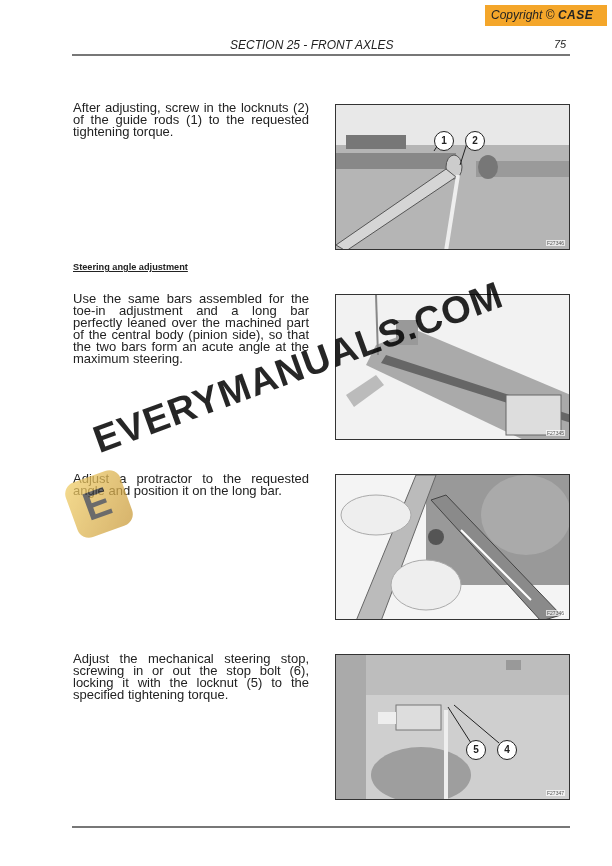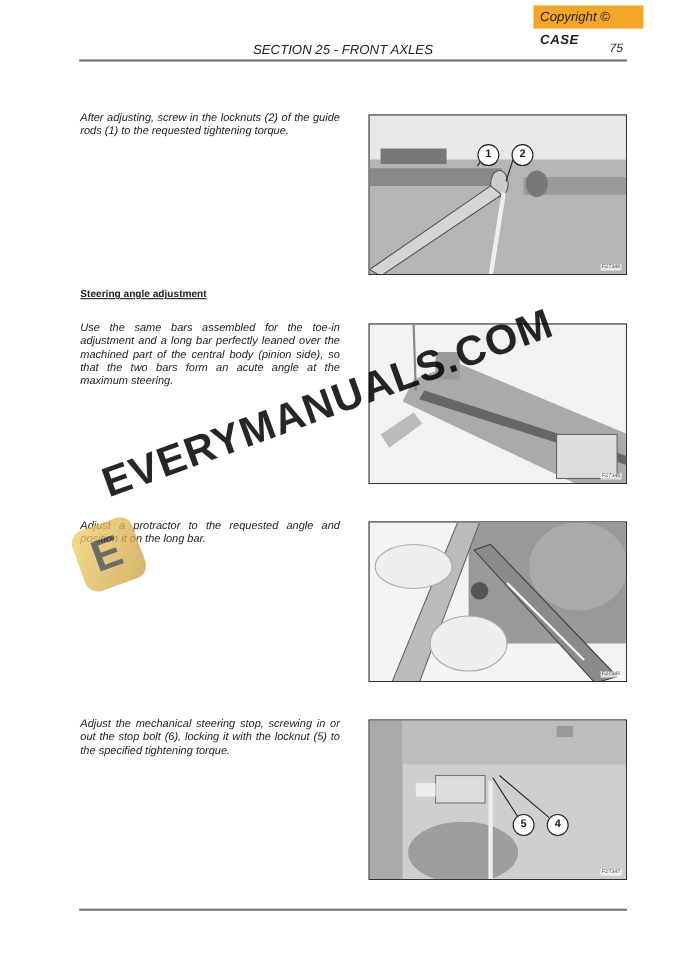--- a/index.html
+++ b/index.html
@@ -1,38 +1,38 @@
 <!DOCTYPE html>
 <html><head>
 <meta charset="utf-8">
 <style>
   html, body { margin: 0; padding: 0; }
   body {
     width: 612px; height: 866px; background: #ffffff; position: relative; overflow: hidden;
     font-family: "Liberation Sans", sans-serif; color: #222;
   }
   .copyright {
-    position: absolute; left: 485px; top: 5px; width: 100px; height: 21px;
+    position: absolute; left: 485px; top: 5px; width: 122px; height: 21px;
     background: #f4a62a; color: #222; font-size: 12px; line-height: 21px;
     font-style: italic; box-sizing: border-box; padding-left: 6px;
   }
   .copyright .brand { font-weight: bold; font-style: italic; letter-spacing: 0.5px; }
   .copyright .sym { font-style: normal; }
   .section-title {
     position: absolute; left: 230px; top: 38px; font-size: 12px; font-style: italic; color: #222; text-align: right;
   }
   .page-num {
     position: absolute; left: 554px; top: 38px; font-size: 11px; font-style: italic; color: #222;
   }
   .rule {
     position: absolute; left: 72px; width: 498px; height: 2px; background: #777;
   }
   .para {
-    position: absolute; left: 73px; width: 236px; font-size: 10px; line-height: 12px;
-    color: #222; text-align: justify; font-style: italic;
+    position: absolute; left: 73px; width: 236px; font-size: 13px; line-height: 12px;
+    color: #222; text-align: justify;
   }
   .heading {
     position: absolute; left: 73px; font-size: 9.2px; font-weight: bold; color: #222; text-decoration: underline;
   }
   .figure {
     position: absolute; left: 335px; width: 235px; border: 1.5px solid #333;
     box-sizing: border-box; overflow: hidden; background: #d9d9d9;
   }
   .fig-code {
     position: absolute; right: 4px; bottom: 3px; font-size: 5px; color: #555;

